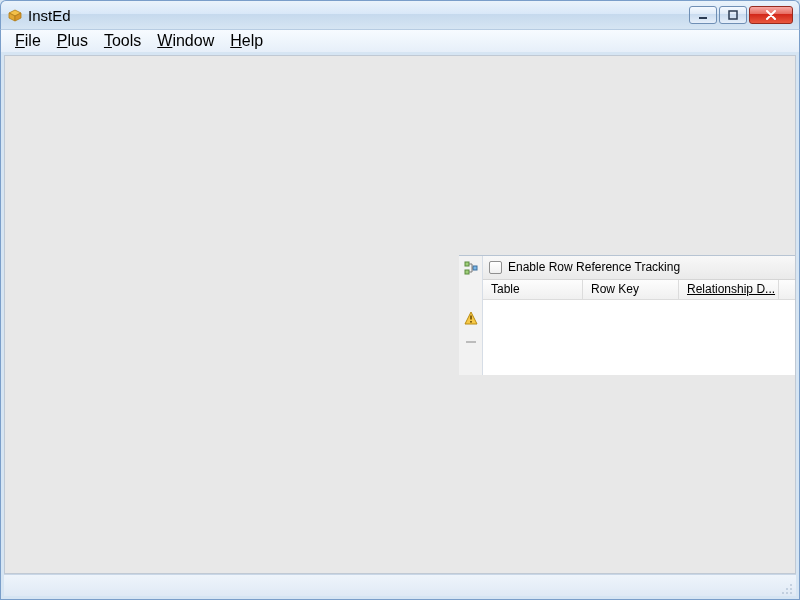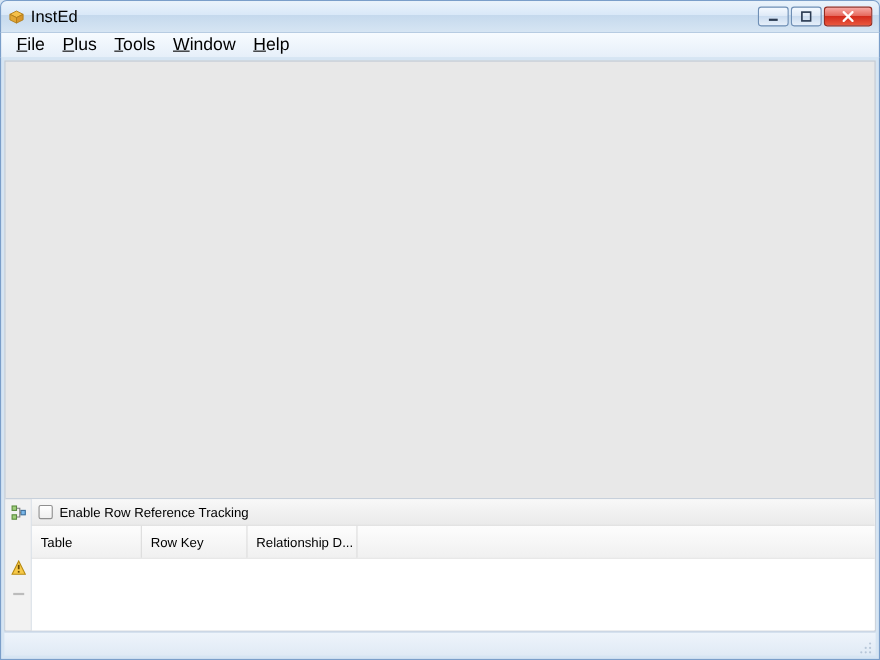--- a/index.html
+++ b/index.html
@@ -54,21 +54,21 @@
     border-left: 1px solid #7a9ec9;
     border-right: 1px solid #7a9ec9;
     border-bottom: 1px solid #7a9ec9;
     display: flex; flex-direction: column;
     padding: 3px 3px 3px 3px;
   }
   .workspace {
     flex: 1;
     background: #e8e8e8;
     border: 1px solid #c0c9d4;
-    display: flex; flex-direction: column;
+    display: flex; flex-direction: row; align-items: center;
   }
   .doc-area { flex: 1; }
 
   
   .bottom-panel {
     height: 120px;
     border-top: 1px solid #b7c4d3;
     display: flex;
     background: #efefef;
   }
@@ -83,35 +83,35 @@
   .panel-main { flex: 1; display: flex; flex-direction: column; background: #fff; border-left: 0; }
   .panel-toolbar {
     height: 24px;
     background: linear-gradient(to bottom, #f8f8f8, #eaeaea);
     border-bottom: 1px solid #d5d5d5;
     display: flex; align-items: center;
     padding-left: 6px; gap: 6px;
   }
   .chk { width: 13px; height: 13px; border: 1px solid #8f8f8f; background: linear-gradient(to bottom,#fff,#f0f0f0); border-radius: 2px; }
   .panel-header {
-    height: 30px;
+    height: 20px;
     background: linear-gradient(to bottom, #fdfdfd, #f0f0f0);
     border-bottom: 1px solid #dcdcdc;
     display: flex;
   }
   .col {
     border-right: 1px solid #dcdcdc;
     padding: 2px 8px;
     font-size: 12px;
     display:flex; align-items:center;
     white-space: nowrap; overflow: hidden; text-overflow: ellipsis;
   }
   .col.table { width: 100px; }
   .col.rowkey { width: 96px; }
-  .col.reld { width: 100px; }
+  .col.reld { width: 100px; text-decoration: underline; }
   .col.rest { flex:1; border-right: none; }
   .panel-body { flex:1; background:#fff; }
 
   
   .statusbar {
     height: 22px;
     background: linear-gradient(to bottom, #eef4fb, #e0eaf5);
     border-top: 1px solid #c8d6e6;
     display:flex; justify-content:flex-end; align-items:flex-end; padding-right:2px;
   }

